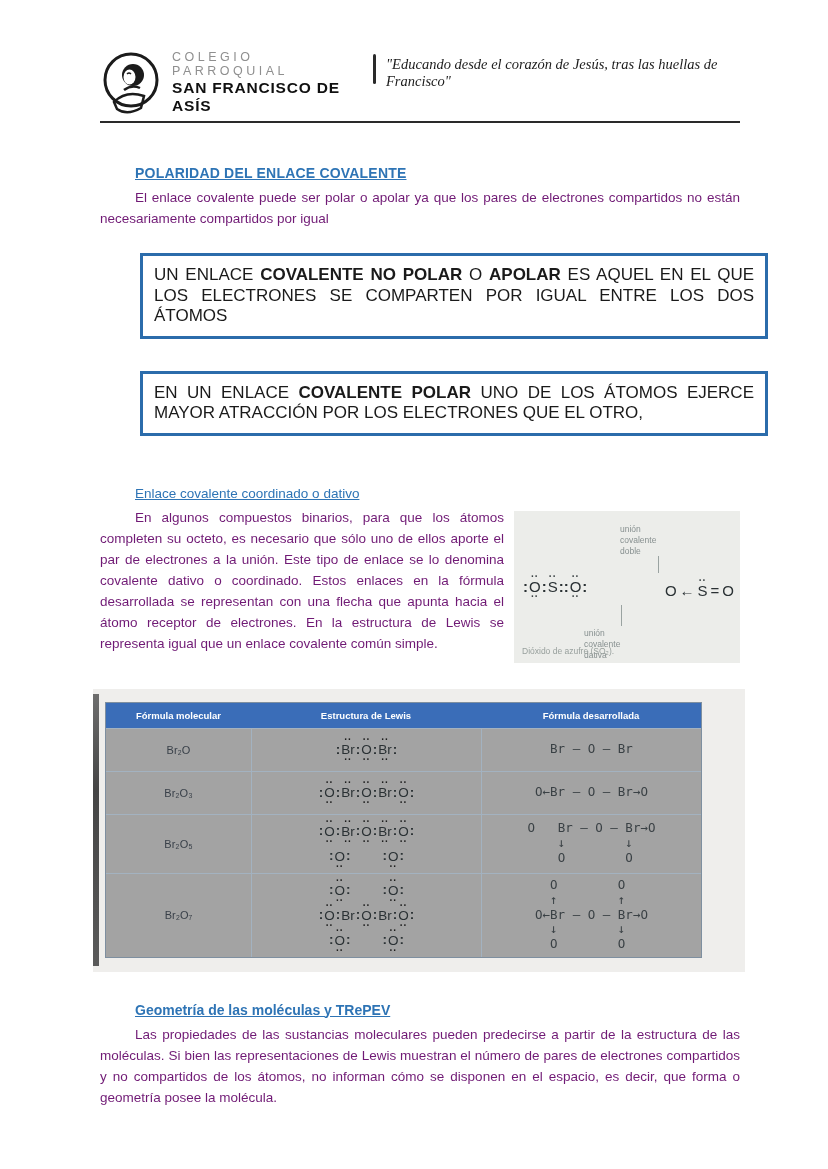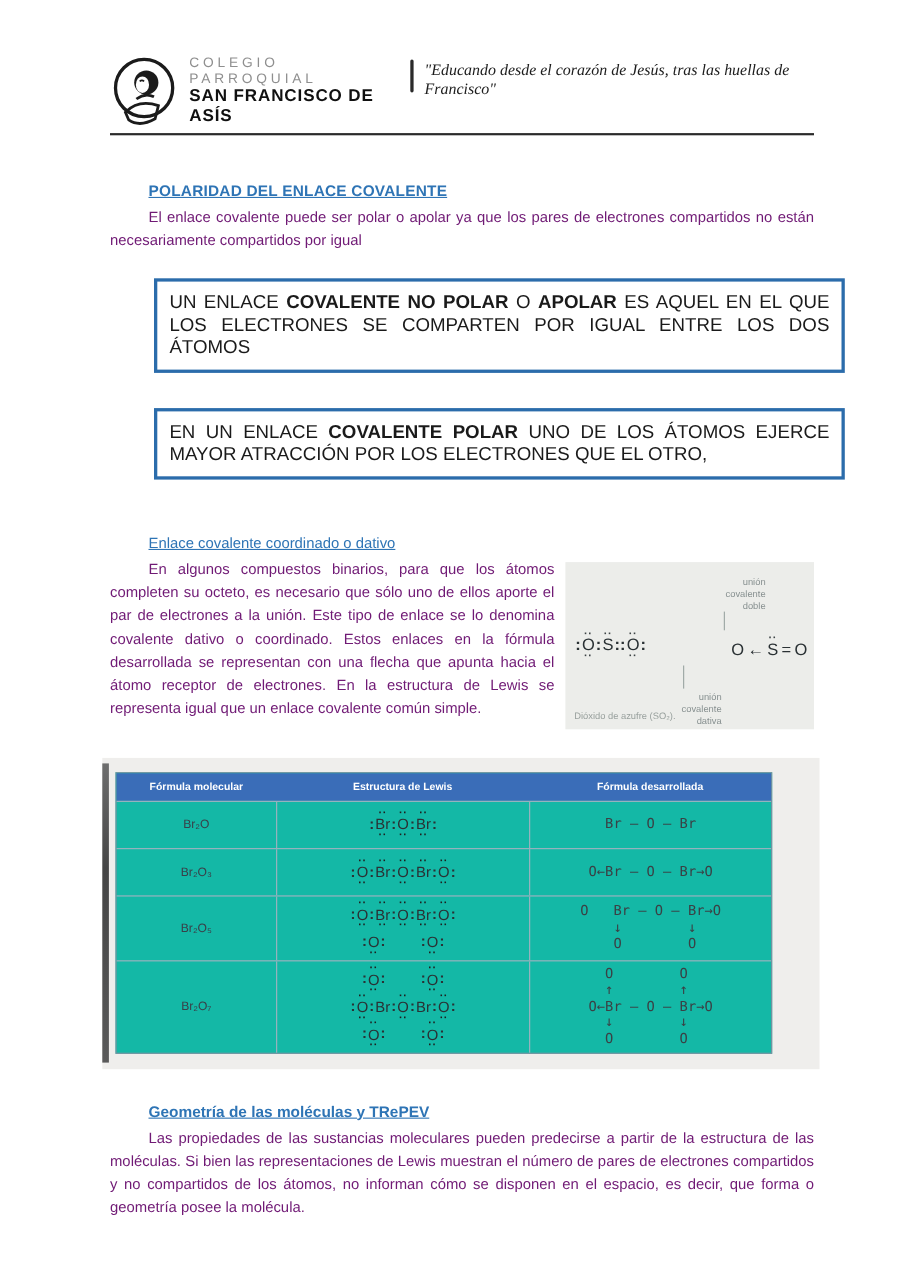--- a/index.html
+++ b/index.html
@@ -34,36 +34,36 @@
            line-height:20.5px;text-align:justify;color:#1a1a1a;}
   .callout.second{margin-top:32px;}
   .callout b{font-weight:700;}
 
   
   .two-col{display:flex;margin-top:6px;gap:10px;}
   .two-col .body-p{width:404px;flex:none;margin-top:0;}
   .so2{position:relative;flex:none;width:226px;height:152px;margin:4px 0 0 0;
        background:#ecedea;}
   .fig-label{position:absolute;font-size:8.5px;line-height:1.3;color:#879090;
-             text-align:right;white-space:pre-line;}
+             text-align:left;white-space:pre-line;}
   .lab-top{left:106px;top:13px;width:76px;}
   .lab-bottom{left:70px;top:117px;width:72px;}
   .vline{position:absolute;width:1px;background:#9aa3a1;}
   .vl-top{left:144px;top:45px;height:17px;}
   .vl-bottom{left:107px;top:94px;height:21px;}
   .fig-row{position:absolute;left:8px;right:6px;top:60px;height:32px;display:flex;
            align-items:center;justify-content:space-between;color:#3d4446;}
   .so2 figcaption{position:absolute;left:8px;bottom:7px;font-size:8.5px;color:#98a09d;}
 
   
   .scan{position:relative;box-sizing:border-box;margin:26px 0 0 -7px;width:652px;
         background:#efeeec;padding:13px 0 14px 12px;}
   .scan-strip{position:absolute;left:0;top:5px;bottom:6px;width:6px;
         background:linear-gradient(180deg,#6e6e6e,#454545 35%,#5a5a5a);}
-  .stable{width:597px;border:1px solid #7e8fa0;background:#14b8a6;box-sizing:border-box;}
+  .stable{width:597px;border:1px solid #7e8fa0;background:#a3a3a3;box-sizing:border-box;}
   .t-head{display:flex;background:#3a6db8;color:#fff;}
   .t-hc{box-sizing:border-box;padding:7px 4px;font-size:9.5px;font-weight:700;text-align:center;}
   .c1{width:145px;flex:none;}.c2{width:230px;flex:none;}.c3{width:220px;flex:none;}
   .t-row{display:flex;border-top:1px solid #a3b2c0;min-height:42px;}
   .t-row:nth-child(3){min-height:56px;}
   .t-row:nth-child(4){min-height:78px;}
   .t-cell{box-sizing:border-box;display:flex;flex-direction:column;justify-content:center;
           align-items:center;padding:4px 2px;}
   .t-row .c2,.t-row .c3{border-left:1px solid #a3b2c0;}
   .formula{font-size:11px;color:#394049;}

